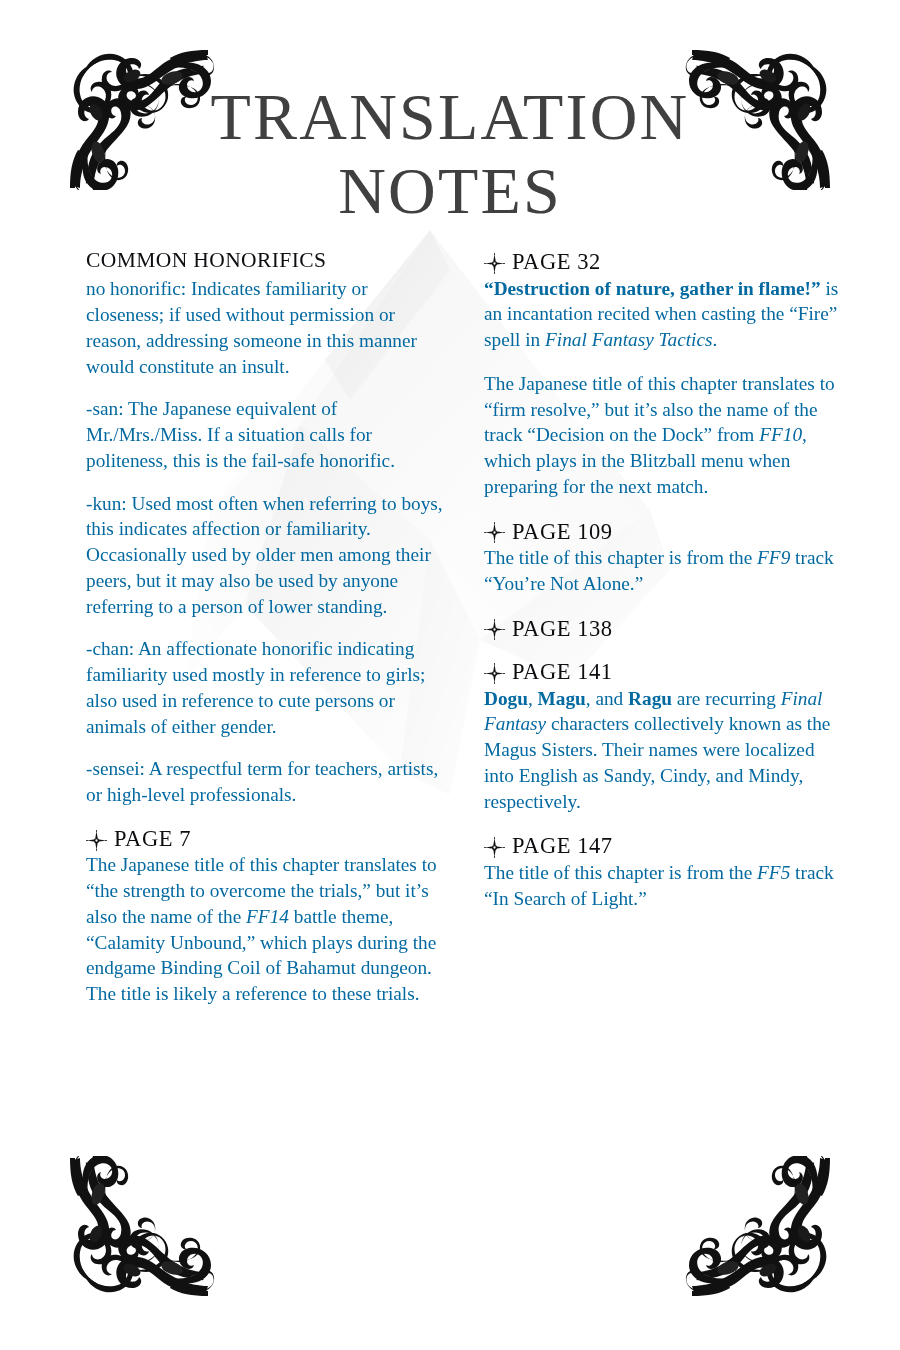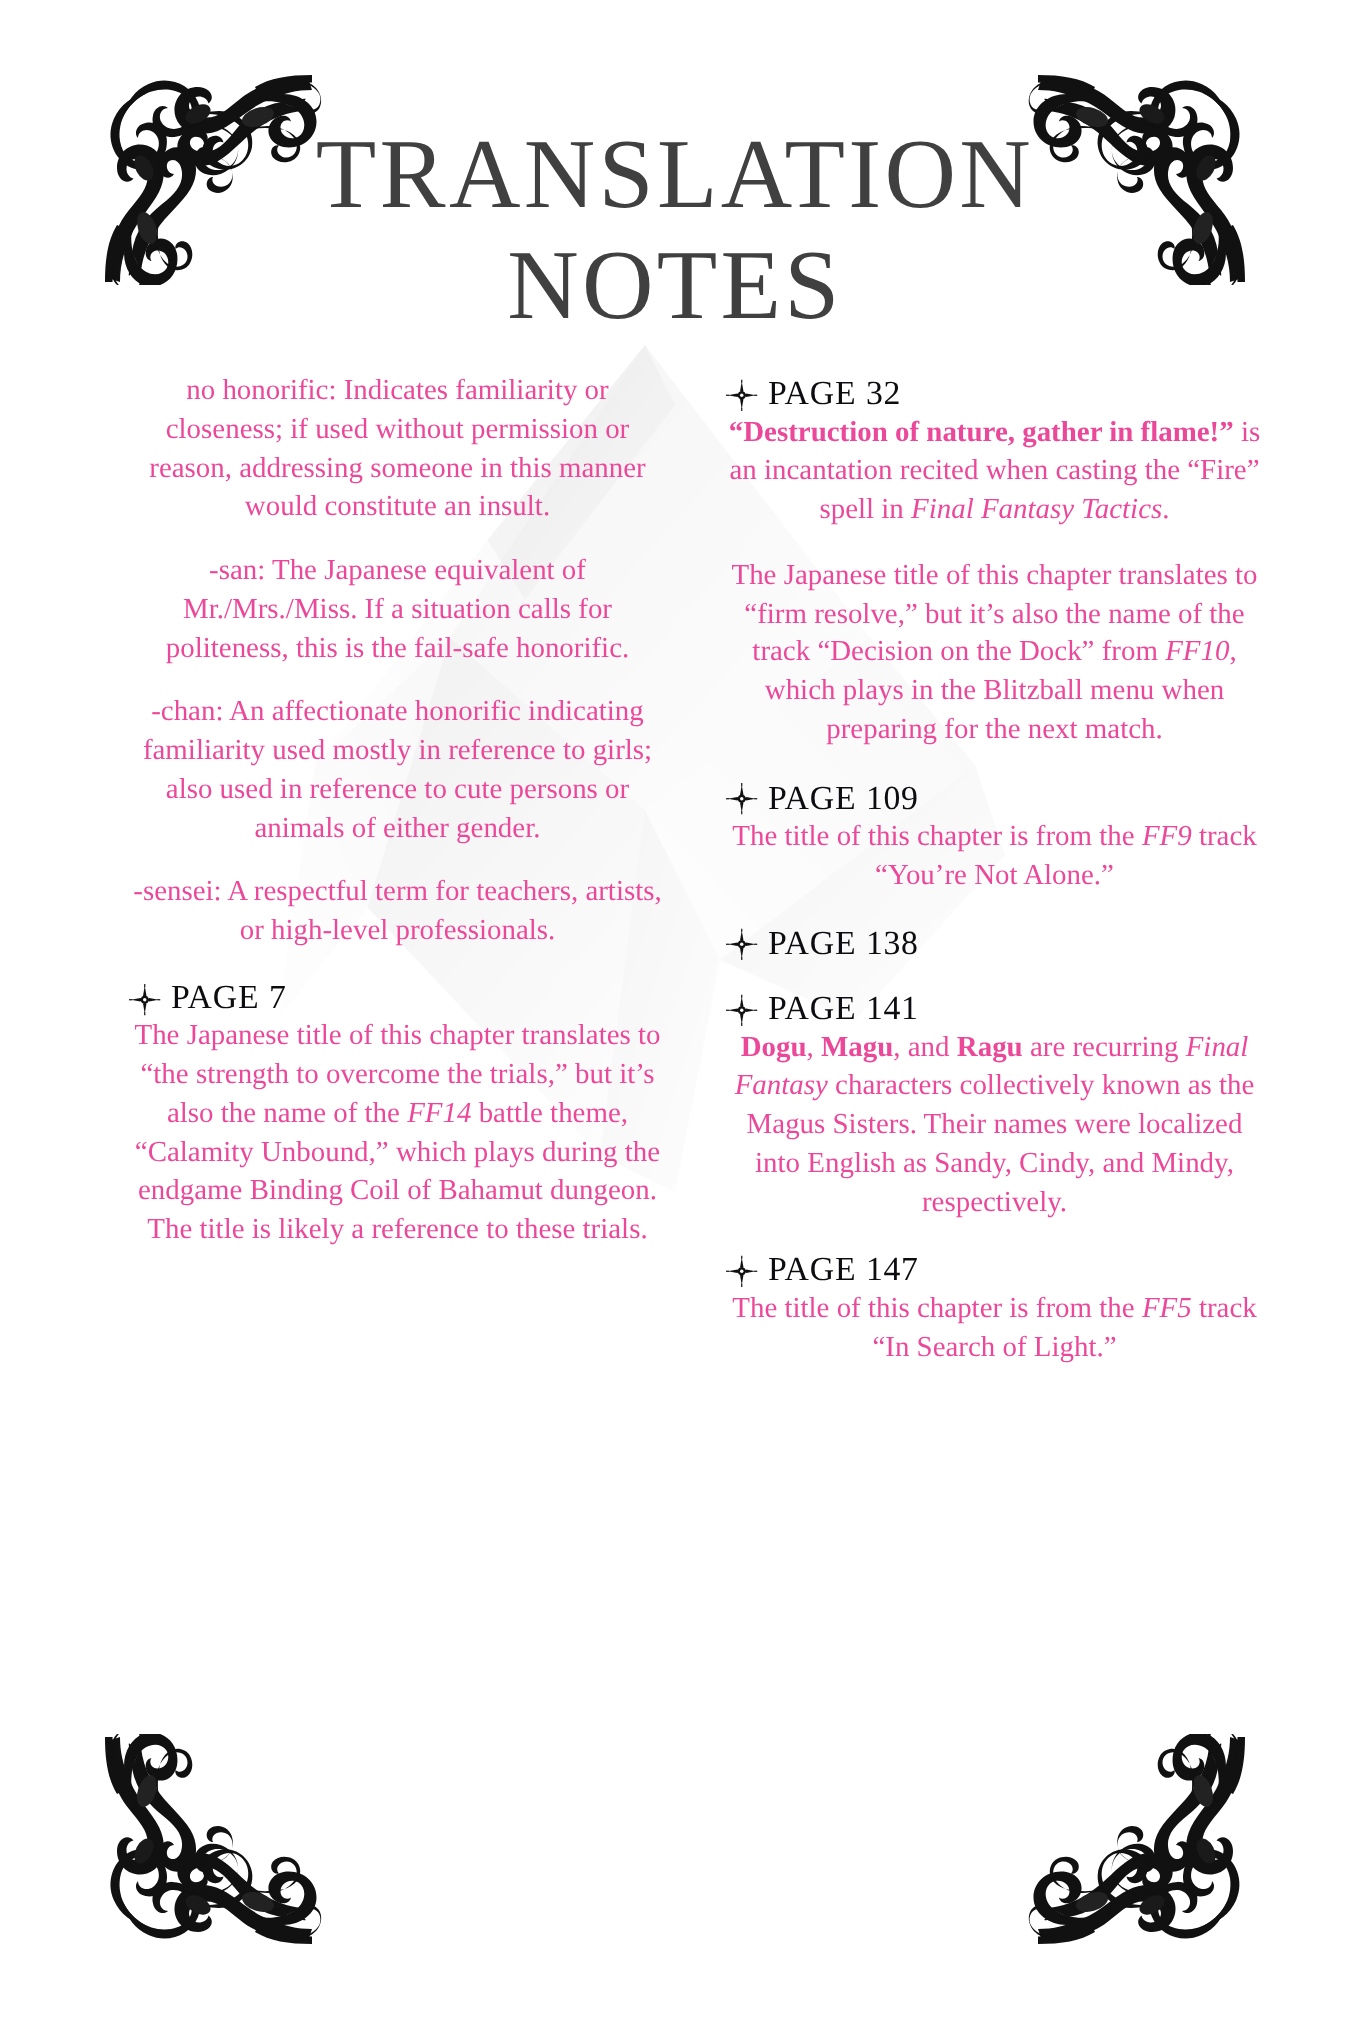--- a/index.html
+++ b/index.html
@@ -84,22 +84,22 @@
     line-height: 1.18;
     margin: 0 0 3px 0;
     font-weight: 400;
     color: #0e0e12;
   }
 
   p.para {
     margin: 0 0 17px 0;
     font-size: 19.3px;
     line-height: 1.335;
-    color: #ec4899;
-    text-align: center;
+    color: #0369a1;
+    text-align: left;
   }
   p.para:last-child { margin-bottom: 0; }
 
   .term { }
   .bold { font-weight: bold; }
   .ital { font-style: italic; }
 
   
   .page-head {
     display: flex;
@@ -265,29 +265,33 @@
 
   <div class="title-block">
     <span class="title-line">TRANSLATION</span>
     <span class="title-line">NOTES</span>
   </div>
 
   <div class="columns">
 
     <div class="col col-left">
 
+      <h2 class="section-head">COMMON HONORIFICS</h2>
 
       <p class="para">
         <span>no honorific: Indicates familiarity or closeness; if used without permission or reason, addressing someone in this manner would constitute an insult.</span>
       </p>
 
       <p class="para">
         <span class="term">-san</span><span>: The Japanese equivalent of Mr./Mrs./Miss. If a situation calls for politeness, this is the fail-safe honorific.</span>
       </p>
 
+      <p class="para">
+        <span class="term">-kun</span><span>: Used most often when referring to boys, this indicates affection or familiarity. Occasionally used by older men among their peers, but it may also be used by anyone referring to a person of lower standing.</span>
+      </p>
 
       <p class="para">
         <span class="term">-chan</span><span>: An affectionate honorific indicating familiarity used mostly in reference to girls; also used in reference to cute persons or animals of either gender.</span>
       </p>
 
       <p class="para">
         <span class="term">-sensei</span><span>: A respectful term for teachers, artists, or high-level professionals.</span>
       </p>
 
 

